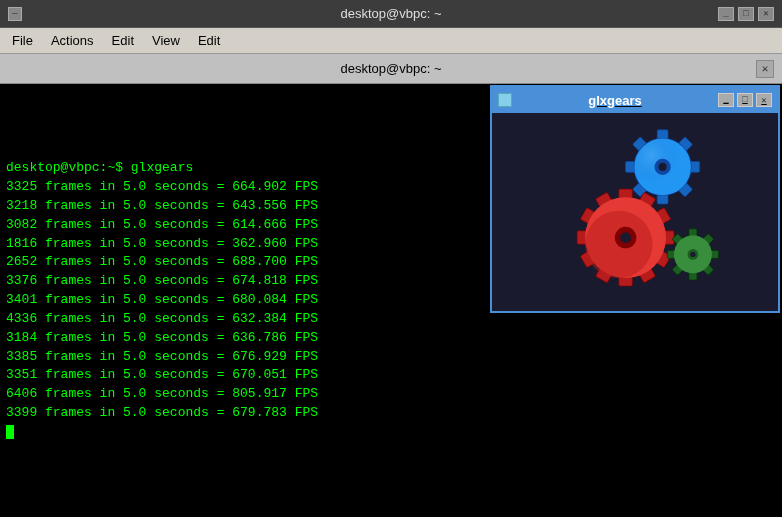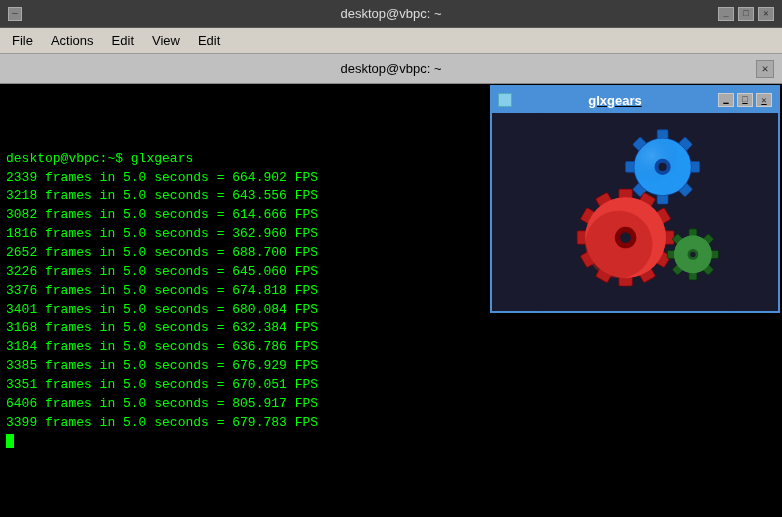--- a/index.html
+++ b/index.html
@@ -243,29 +243,28 @@
   </div>
 
   <div class="tab-bar">
     <span class="tab-title">desktop@vbpc: ~</span>
     <div class="tab-close">✕</div>
   </div>
 
   <div class="terminal-content">
     <div class="terminal-text">
       <div class="prompt-line">desktop@vbpc:~$ glxgears</div>
-      <div>2339 frames in 5.0 seconds = 664.902 FPS</div>
+      <div>3325 frames in 5.0 seconds = 664.902 FPS</div>
       <div>3218 frames in 5.0 seconds = 643.556 FPS</div>
       <div>3082 frames in 5.0 seconds = 614.666 FPS</div>
       <div>1816 frames in 5.0 seconds = 362.960 FPS</div>
       <div>2652 frames in 5.0 seconds = 688.700 FPS</div>
-      <div>3226 frames in 5.0 seconds = 645.060 FPS</div>
       <div>3376 frames in 5.0 seconds = 674.818 FPS</div>
       <div>3401 frames in 5.0 seconds = 680.084 FPS</div>
-      <div>3168 frames in 5.0 seconds = 632.384 FPS</div>
+      <div>4336 frames in 5.0 seconds = 632.384 FPS</div>
       <div>3184 frames in 5.0 seconds = 636.786 FPS</div>
       <div>3385 frames in 5.0 seconds = 676.929 FPS</div>
       <div>3351 frames in 5.0 seconds = 670.051 FPS</div>
       <div>6406 frames in 5.0 seconds = 805.917 FPS</div>
       <div>3399 frames in 5.0 seconds = 679.783 FPS</div>
       <div><span class="cursor"></span></div>
     </div>
 
     <div class="glxgears-window">
       <div class="glxgears-titlebar">

